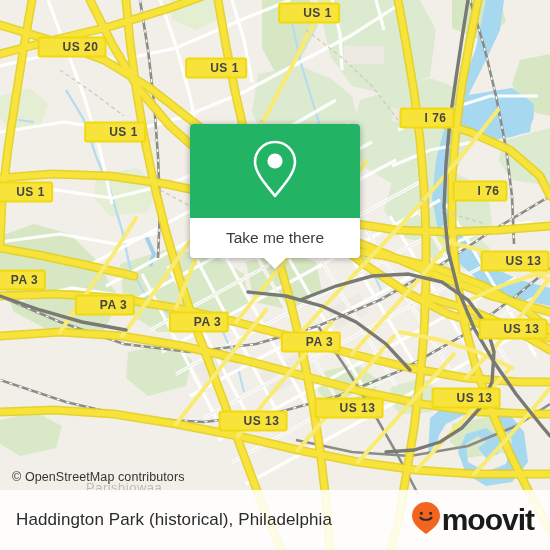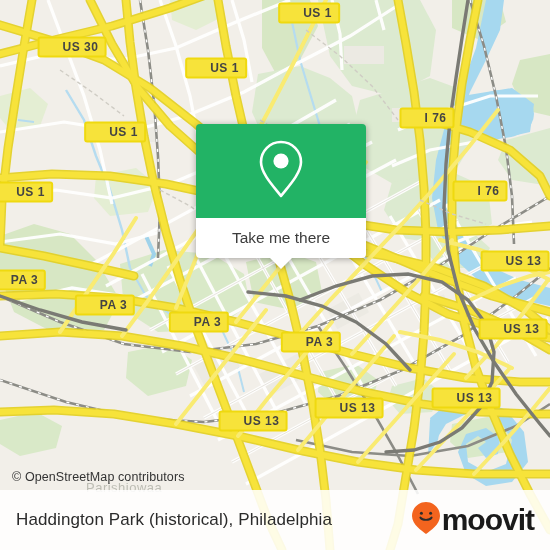--- a/index.html
+++ b/index.html
@@ -25,21 +25,21 @@
     padding:1px 6px 2px 23px;
     line-height:14px;
     white-space:nowrap;
     transform:translate(-50%,-50%);
     box-sizing:border-box;
   }
 
   
   #popup{
     position:absolute;
-    left:196px;top:124px;
+    left:190px;top:124px;
     width:170px;
     border-radius:4px;
     overflow:visible;
     filter:drop-shadow(0 1px 3px rgba(0,0,0,.33));
   }
   #popup-body{
     background:#22b365;
     height:94px;
     border-radius:4px 4px 0 0;
     display:flex;align-items:center;justify-content:center;
@@ -318,21 +318,21 @@
           <path d="M420,200 L452,214 L486,224"></path>
           <path d="M160,190 L190,206 L218,226"></path>
         </g>
       </g>
     </svg>
 
     <div class="hidden-lbl" style="left:46px;top:480px;margin-left:40px;">Parishiowaa</div>
   </div>
 
   <div class="shield" style="left:309px;top:13px;">US 1</div>
-  <div class="shield" style="left:72px;top:47px;">US 30</div>
+  <div class="shield" style="left:72px;top:47px;">US 20</div>
   <div class="shield" style="left:216px;top:68px;">US 1</div>
   <div class="shield" style="left:427px;top:118px;">I 76</div>
   <div class="shield" style="left:115px;top:132px;">US 1</div>
   <div class="shield" style="left:480px;top:191px;">I 76</div>
   <div class="shield" style="left:22px;top:192px;">US 1</div>
   <div class="shield" style="left:515px;top:261px;">US 13</div>
   <div class="shield" style="left:16px;top:280px;">PA 3</div>
   <div class="shield" style="left:105px;top:305px;">PA 3</div>
   <div class="shield" style="left:199px;top:322px;">PA 3</div>
   <div class="shield" style="left:513px;top:329px;">US 13</div>

